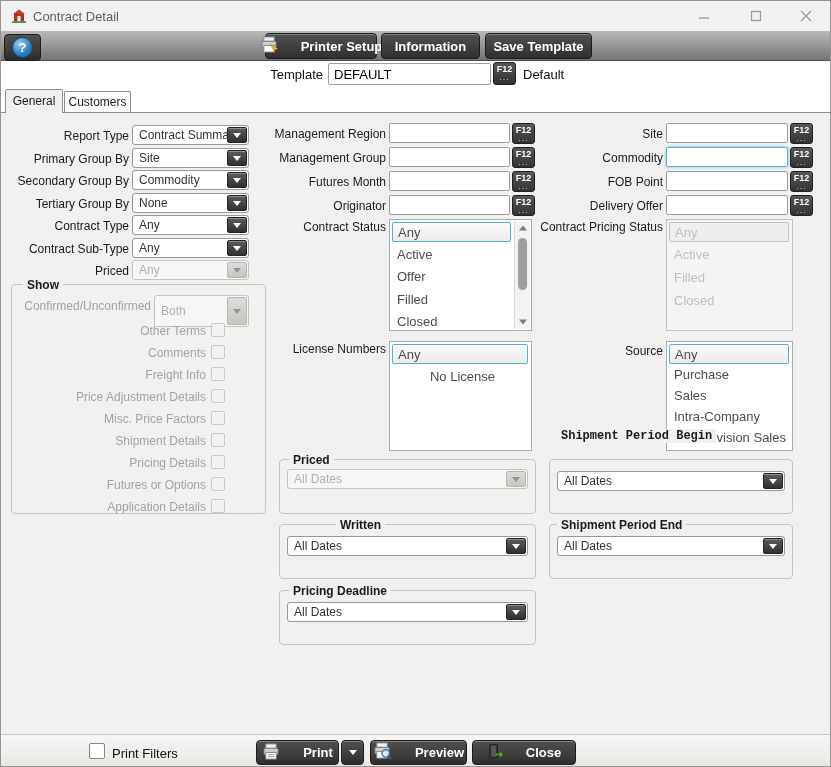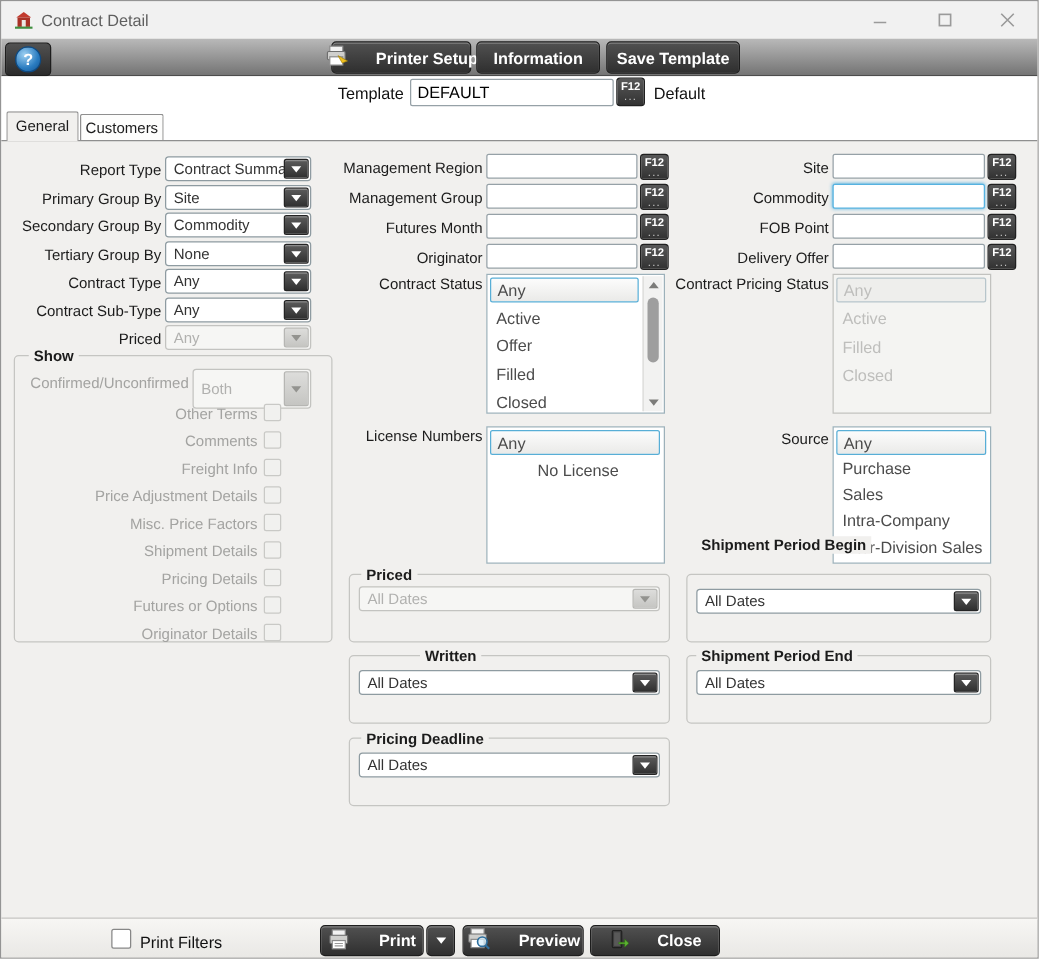--- a/index.html
+++ b/index.html
@@ -236,21 +236,21 @@
 
   <span class="lbl dis" style="left:14px;top:433px;width:191px;">Shipment Details</span>
   <span class="cb" style="left:210px;top:432px;"></span>
 
   <span class="lbl dis" style="left:14px;top:455px;width:191px;">Pricing Details</span>
   <span class="cb" style="left:210px;top:454px;"></span>
 
   <span class="lbl dis" style="left:14px;top:477px;width:191px;">Futures or Options</span>
   <span class="cb" style="left:210px;top:476px;"></span>
 
-  <span class="lbl dis" style="left:14px;top:499px;width:191px;">Originator Details</span>
+  <span class="lbl dis" style="left:14px;top:499px;width:191px;">Application Details</span>
   <span class="cb" style="left:210px;top:498px;"></span>
 
   <span class="lbl" style="left:235px;top:126px;width:150px;">Management Region</span>
   <div class="txt" style="left:388px;top:122px;width:121px;height:20px;"></div>
   <div class="f12" style="left:511px;top:122px;">
     <span class="t">F12</span>
     <span class="d">...</span>
   </div>
 
   <span class="lbl" style="left:235px;top:150px;width:150px;">Management Group</span>
@@ -365,21 +365,21 @@
   <div class="gb" style="left:278px;top:589px;width:257px;height:55px;"></div>
   <span class="gb-t" style="left:288px;top:583px;">Pricing Deadline</span>
   <div class="combo" style="left:286px;top:601px;width:241px;height:20px;">
     <span class="cval">All Dates</span>
     <span class="cbtn">
         <i></i>
       </span>
   </div>
 
   <div class="gb" style="left:548px;top:458px;width:244px;height:55px;"></div>
-  <span class="gb-t" style="left:556px;top:428px;">Shipment Period Begin</span>
+  <span class="gb-t" style="left:556px;top:428px;font-family:Liberation Mono, monospace;">Shipment Period Begin</span>
   <div class="combo" style="left:556px;top:470px;width:228px;height:20px;">
     <span class="cval">All Dates</span>
     <span class="cbtn">
         <i></i>
       </span>
   </div>
 
   <div class="gb" style="left:548px;top:523px;width:244px;height:55px;"></div>
   <span class="gb-t" style="left:556px;top:517px;">Shipment Period End</span>
   <div class="combo" style="left:556px;top:535px;width:228px;height:20px;">

